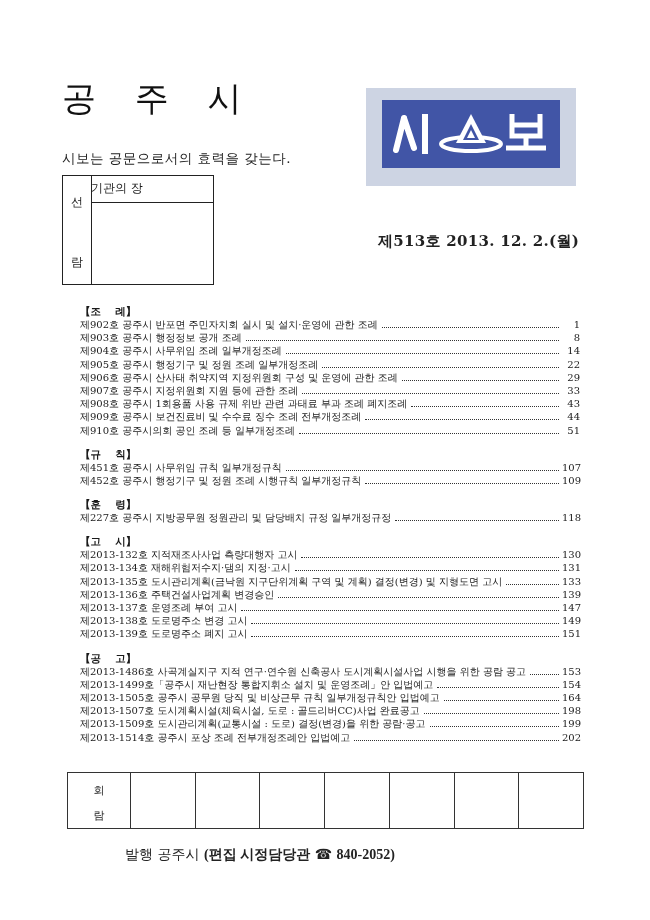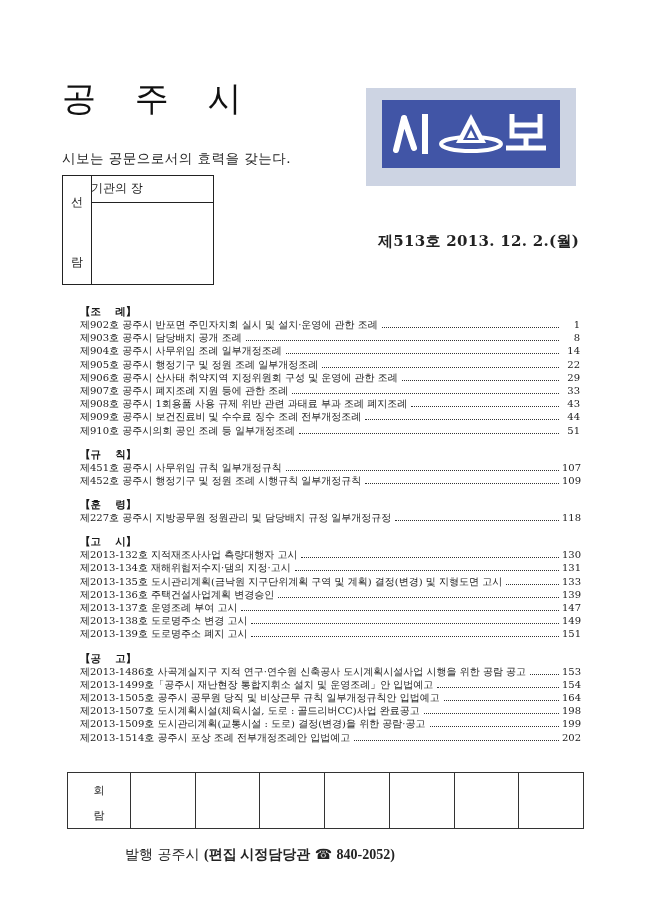--- a/index.html
+++ b/index.html
@@ -110,41 +110,41 @@
 
 <div class="toc" id="toc">
     <div class="section">
       <div class="sec-head">【조　 례】</div>
       <div class="row">
         <span class="txt">제902호 공주시 반포면 주민자치회 실시 및 설치·운영에 관한 조례</span>
         <span class="dots"></span>
         <span class="pg">1</span>
       </div>
       <div class="row">
-        <span class="txt">제903호 공주시 담당배치 공개 조례</span>
+        <span class="txt">제903호 공주시 행정정보 공개 조례</span>
         <span class="dots"></span>
         <span class="pg">8</span>
       </div>
       <div class="row">
         <span class="txt">제904호 공주시 사무위임 조례 일부개정조례</span>
         <span class="dots"></span>
         <span class="pg">14</span>
       </div>
       <div class="row">
         <span class="txt">제905호 공주시 행정기구 및 정원 조례 일부개정조례</span>
         <span class="dots"></span>
         <span class="pg">22</span>
       </div>
       <div class="row">
         <span class="txt">제906호 공주시 산사태 취약지역 지정위원회 구성 및 운영에 관한 조례</span>
         <span class="dots"></span>
         <span class="pg">29</span>
       </div>
       <div class="row">
-        <span class="txt">제907호 공주시 폐지조례 지원 등에 관한 조례</span>
+        <span class="txt">제907호 공주시 지정위원회 지원 등에 관한 조례</span>
         <span class="dots"></span>
         <span class="pg">33</span>
       </div>
       <div class="row">
         <span class="txt">제908호 공주시 1회용품 사용 규제 위반 관련 과태료 부과 조례 폐지조례</span>
         <span class="dots"></span>
         <span class="pg">43</span>
       </div>
       <div class="row">
         <span class="txt">제909호 공주시 보건진료비 및 수수료 징수 조례 전부개정조례</span>

